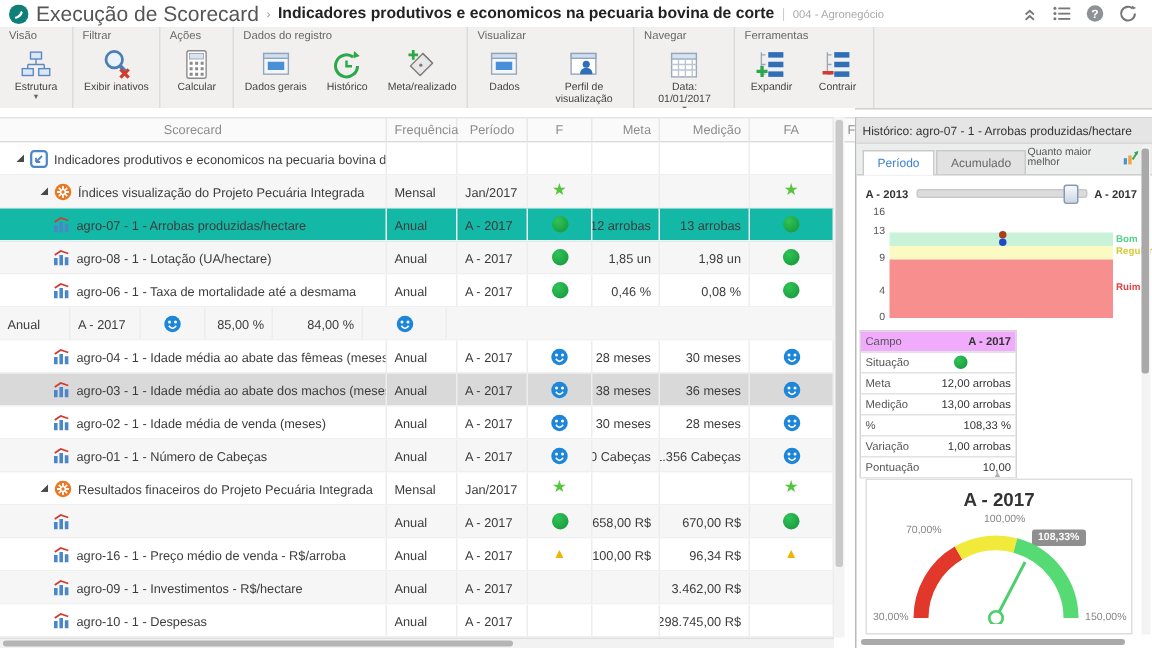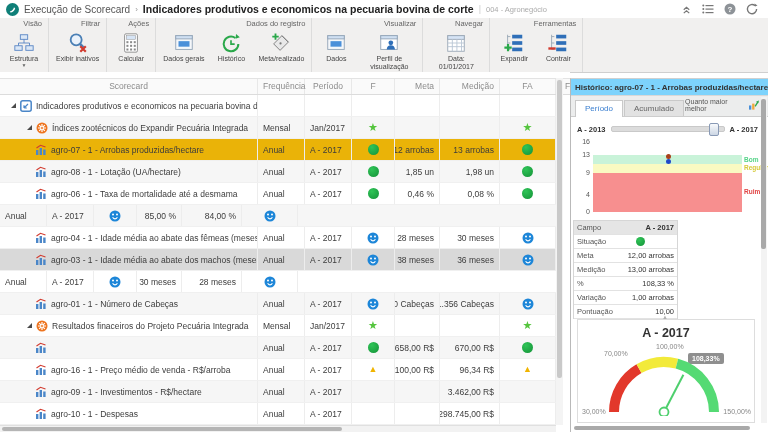--- a/index.html
+++ b/index.html
@@ -1,48 +1,48 @@
 <!DOCTYPE html>
 <html><head>
 <meta charset="utf-8">
 <style>
   html,body{margin:0;padding:0;background:#e9e9e9}
   .app{position:relative;width:768px;height:432px;background:#fff;overflow:hidden;
        font-family:"Liberation Sans",sans-serif;font-size:9px;color:#3c3c3c}
 
   
   .topbar{height:18px;display:flex;align-items:center;gap:5px;padding:0 6px;background:#fff}
-  .crumb{font-size:10px;color:#555}
+  .crumb{font-size:14px;color:#555}
   .tsep{color:#999;font-size:8px}
   .ttl{font-size:10.5px;font-weight:bold;color:#222;white-space:nowrap}
   .tpipe{color:#ccc}
   .tctx{font-size:7.5px;color:#aaa}
   .ticons{margin-left:auto;display:flex;gap:10px;align-items:center;padding-right:4px}
   .ticons svg{display:block}
 
   
   .ribbon{height:54px;background:#f1f0ef;border-bottom:1px solid #cfcfcf;display:flex}
   .rgroup{border-right:1px solid #dcdcdc;display:flex;flex-direction:column}
-  .rlabel{height:12px;font-size:7.5px;color:#666;text-align:right;line-height:12px;padding:0 6px;white-space:nowrap}
+  .rlabel{height:12px;font-size:7.5px;color:#666;text-align:left;line-height:12px;padding:0 6px;white-space:nowrap}
   .rbtns{flex:1;display:flex;align-items:stretch;padding:0 2px}
   .rbtn{display:flex;flex-direction:column;align-items:center;padding:1px 5px;min-width:34px;cursor:default}
   .ricon{height:24px;display:flex;align-items:center}
   .rtext{font-size:7px;color:#444;text-align:center;line-height:1.15;max-width:52px;white-space:pre-line}
   .rcaret{font-size:5px;color:#666;line-height:4px}
 
   
   .content{position:absolute;top:72px;left:0;width:556px;bottom:0;background:#fff}
   .thead{position:absolute;top:6px;left:0;right:0;height:17px;display:flex;background:#fafafa;
          border-top:1px solid #e3e3e3;border-bottom:1px solid #dcdcdc;box-sizing:border-box}
   .hc{font-size:8.5px;color:#8c8c8c;line-height:15px;padding:0 5px;border-right:1px solid #e8e8e8;box-sizing:border-box;flex:none}
   .al{text-align:center}.ac{text-align:center}.ar{text-align:right}
   .rows{position:absolute;top:23px;left:0;right:0;bottom:7px;overflow:hidden}
   .trow{height:22px;display:flex;border-bottom:1px solid #f0f0f0;box-sizing:border-box;background:#fff}
   .trow.stripe{background:#f6f6f6}
-  .trow.hl{background:#eab308}
+  .trow.hl{background:#14b8a6}
   .trow.sel{background:#d9d9d9}
   .cell{display:flex;align-items:center;padding:0 5px;border-right:1px solid #ededed;box-sizing:border-box;
         font-size:8.5px;white-space:nowrap;overflow:hidden;flex:none}
   .cell.ar{justify-content:flex-end}
   .cell.ac{justify-content:center}
   .rlbl{margin-left:4px}
   .ricn{display:flex;align-items:center;flex:none}
   .exp{width:0;height:0;border-left:5px solid transparent;border-bottom:5px solid #4a4a4a;margin-right:4px;flex:none}
   .st-dot{width:11px;height:11px;border-radius:50%;background:radial-gradient(circle at 35% 30%,#2fc457,#149238);display:inline-block}
   .st-dot.sm{width:9px;height:9px}
@@ -54,41 +54,41 @@
   
   .vstrip{position:absolute;top:72px;left:556px;width:14px;bottom:0;background:#fff}
   .vsb{position:absolute;left:0;top:6px;bottom:7px;width:7px;background:#f4f4f4}
   .vthumb{position:absolute;left:1px;top:2px;width:5px;height:86%;background:#c9c9c9;border-radius:2px}
   .sliver{position:absolute;left:7px;top:6px;width:7px;height:17px;background:#fafafa;border-top:1px solid #e3e3e3;
           border-bottom:1px solid #dcdcdc;font-size:8.5px;color:#8c8c8c;line-height:15px;overflow:hidden;padding-left:2px;box-sizing:border-box}
 
   
   .panel{position:absolute;left:570px;top:78px;right:0;bottom:0;background:#fff;
          border-left:1px solid #b9b9b9;border-top:1px solid #d0d0d0;box-sizing:border-box}
-  .phead{height:16px;background:#7dd3fc;border-bottom:1px solid #d8d8d8;display:flex;align-items:center;
-         padding:0 4px;font-size:8px;font-weight:bold;color:#333;white-space:nowrap;overflow:hidden}
+  .phead{height:16px;background:#e5e5e5;border-bottom:1px solid #d8d8d8;display:flex;align-items:center;
+         padding:0 4px;font-size:8px;font-weight:normal;color:#333;white-space:nowrap;overflow:hidden}
   .ptabbar{height:21px;display:flex;align-items:flex-end;background:#eceded;border-bottom:1px solid #cdcdcd;padding-left:4px;box-sizing:border-box}
   .ptabs{display:flex;align-items:flex-end}
   .ptab{font-size:8px;padding:3px 9px;margin-right:1px;border:1px solid #c9c9c9;border-bottom:none}
   .ptab.on{background:#fff;color:#3a7fd0;position:relative;top:1px;padding-bottom:4px}
   .ptab.off{background:#e2e2e2;color:#666}
   .pnote{margin-left:auto;display:flex;align-items:center;gap:3px;font-size:7px;color:#555;padding:0 9px 4px 0}
   .psl{height:18px;display:flex;align-items:center;gap:5px;padding:3px 10px 0 6px;font-size:7.5px;font-weight:bold;color:#333}
   .psltrack{flex:1;height:4px;background:#dcdcdc;border-radius:2px;position:relative;border:1px solid #c9c9c9}
   .pslhandle{position:absolute;right:5px;top:-4px;width:8px;height:11px;background:linear-gradient(#f8fafc,#ccd6e4);
              border:1px solid #8899b5;border-radius:2px}
   .bchart{position:relative;height:70px;margin:4px 26px 4px 22px}
   .bplot{position:absolute;inset:0;background:#fff}
   .band{position:absolute;left:0;right:0}
   .pt{position:absolute;left:50%;width:5px;height:5px;border-radius:50%;margin-left:-2px}
   .tick{position:absolute;left:-19px;width:16px;text-align:right;font-size:7px;color:#555}
   .blab{position:absolute;left:calc(100% + 2px);font-size:6.5px;font-weight:bold}
   .campo{margin:8px 0 0 2px;width:105px;font-size:7.5px;border:1px solid #d6d6d6;border-bottom:none;box-sizing:border-box}
   .cprow{display:flex;height:13px;align-items:center;border-bottom:1px solid #e2e2e2;padding:0 3px}
-  .cphead{background:#e5e5e5;color:#444}
+  .cphead{background:#f0abfc;color:#444}
   .cphead .cv{font-weight:bold}
   .cl{color:#555}
   .cv{flex:1;text-align:right;color:#333;display:flex;justify-content:flex-end;align-items:center}
   .cv.ctr{justify-content:center}
   .gcard{position:absolute;left:6px;right:13px;top:240px;bottom:9px;border:1px solid #ddd;background:#fff}
   .gcaret{position:absolute;top:-6px;left:50%;margin-left:-4px;color:#b0b0b0;font-size:6px}
   .gtitle{text-align:center;font-size:12.5px;font-weight:bold;color:#333;margin-top:6px}
   .glab{position:absolute;font-size:7px;color:#888;white-space:nowrap}
   .gtip{position:absolute;background:#8f8f8f;color:#fff;font-size:7px;font-weight:bold;padding:2px 4px;border-radius:2px}
   .gsvg{position:absolute;left:24px;top:32px}
@@ -355,21 +355,21 @@
     <div class="cell al" style="width:258px">
             <span style="width:22px;flex:none"></span>
             <span class="exp"></span>
             <span class="ricn">
               <svg width="12" height="12" viewBox="0 0 12 12">
                 <circle cx="6" cy="6" r="5.5" fill="#ee7520"></circle>
                 <path d="M6 2v8M2 6h8M3.2 3.2l5.6 5.6M8.8 3.2L3.2 8.8" stroke="#fff" stroke-width="1.2"></path>
                 <circle cx="6" cy="6" r="1.5" fill="#ee7520" stroke="#fff" stroke-width=".8"></circle>
               </svg>
             </span>
-            <span class="rlbl">Índices zootécnicos do Expandir Pecuária Integrada</span>
+            <span class="rlbl">Índices visualização do Projeto Pecuária Integrada</span>
           </div>
     <div class="cell al" style="width:47px">Mensal</div>
     <div class="cell al" style="width:47px">Jan/2017</div>
     <div class="cell ac" style="width:43px">
             <span class="st-star">★</span>
           </div>
     <div class="cell ar" style="width:45px"></div>
     <div class="cell ar" style="width:60px"></div>
     <div class="cell ac" style="width:56px">
             <span class="st-star">★</span>
@@ -531,20 +531,32 @@
     <div class="cell ac" style="width:56px">
             <svg width="12" height="12" viewBox="0 0 12 12">
               <circle cx="6" cy="6" r="5.5" fill="#1d86d8"></circle>
               <circle cx="4" cy="4.6" r="1" fill="#fff"></circle>
               <circle cx="8" cy="4.6" r="1" fill="#fff"></circle>
               <path d="M3.6 7.2c.7 1.1 1.6 1.7 2.4 1.7.8 0 1.7-.6 2.4-1.7" fill="none" stroke="#fff" stroke-width="1.1"></path>
             </svg>
           </div>
   </div>
         <div class="trow ">
+    <div class="cell al" style="width:258px">
+            <span style="width:30px;flex:none"></span>
+            <span class="ricn">
+              <svg width="12" height="11" viewBox="0 0 12 11">
+                <rect x="1" y="6" width="2.4" height="5" fill="#4a86c8"></rect>
+                <rect x="4.6" y="4" width="2.4" height="7" fill="#4a86c8"></rect>
+                <rect x="8.2" y="5.5" width="2.4" height="5.5" fill="#4a86c8"></rect>
+                <path d="M1.5 4L5.5 1.3l5 1.7" fill="none" stroke="#d23b2f" stroke-width="1.2"></path>
+              </svg>
+            </span>
+            <span class="rlbl">agro-02 - 1 - Idade média de venda (meses)</span>
+          </div>
     <div class="cell al" style="width:47px">Anual</div>
     <div class="cell al" style="width:47px">A - 2017</div>
     <div class="cell ac" style="width:43px">
             <svg width="12" height="12" viewBox="0 0 12 12">
               <circle cx="6" cy="6" r="5.5" fill="#1d86d8"></circle>
               <circle cx="4" cy="4.6" r="1" fill="#fff"></circle>
               <circle cx="8" cy="4.6" r="1" fill="#fff"></circle>
               <path d="M3.6 7.2c.7 1.1 1.6 1.7 2.4 1.7.8 0 1.7-.6 2.4-1.7" fill="none" stroke="#fff" stroke-width="1.1"></path>
             </svg>
           </div>

